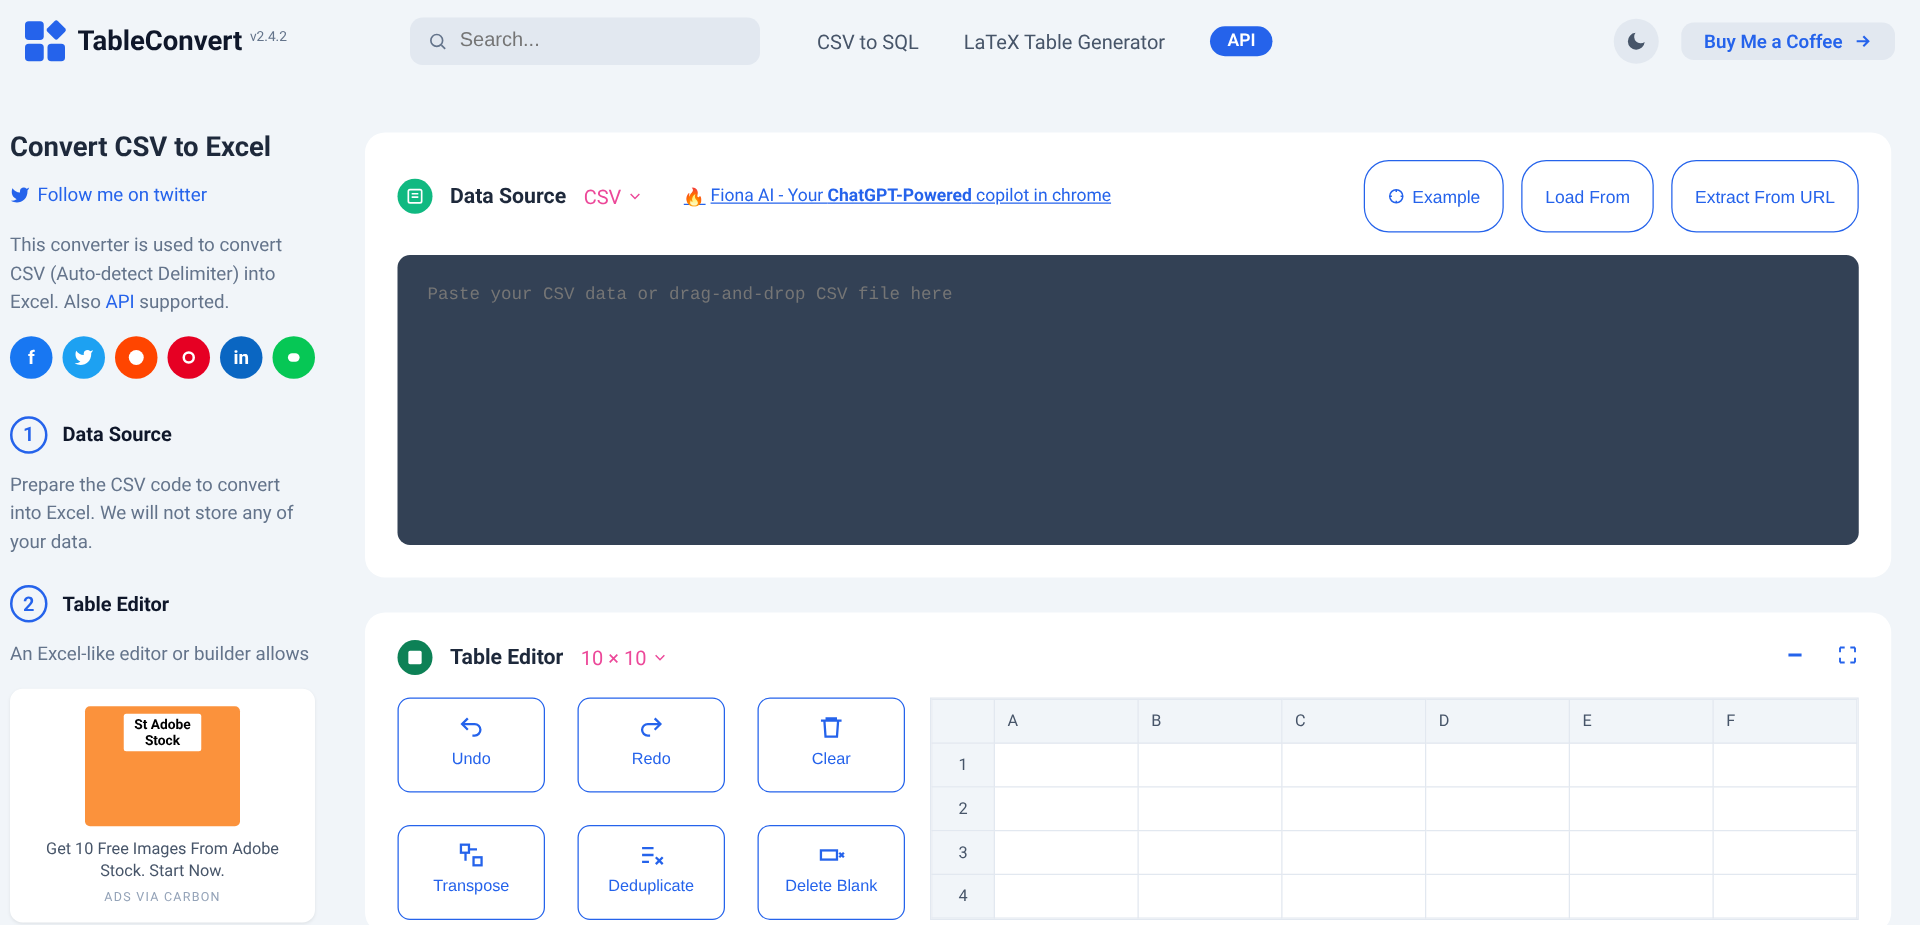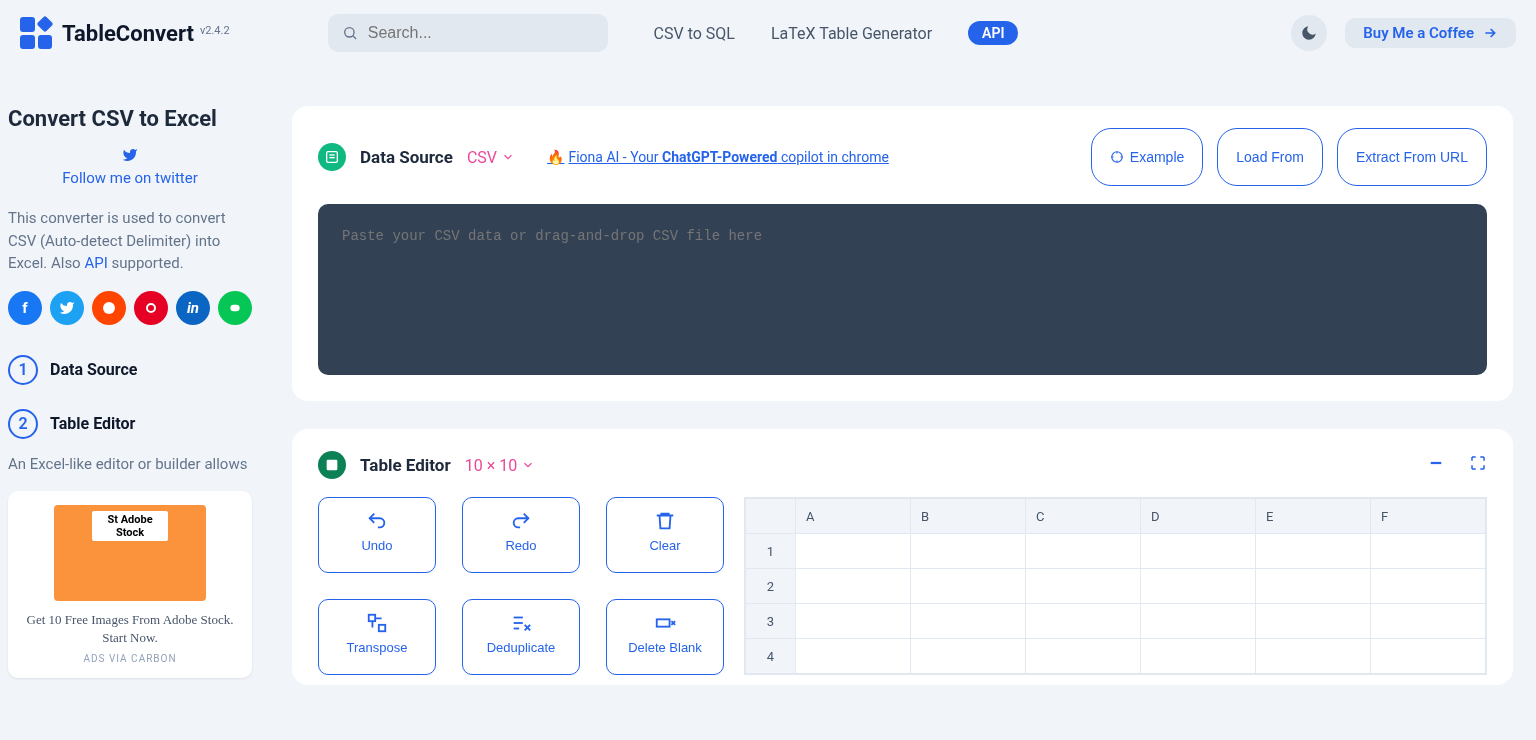--- a/index.html
+++ b/index.html
@@ -20,47 +20,47 @@
 .nav-link { cursor: pointer; }
 .api-pill { background: #2563eb; color: #fff; padding: 4px 14px; border-radius: 20px; font-weight: 600; font-size: 14px; }
 .header-right { margin-left: auto; display: flex; align-items: center; gap: 18px; }
 .theme-toggle { width: 36px; height: 36px; border-radius: 50%; background: #e2e8f0; display: flex; align-items: center; justify-content: center; cursor: pointer; }
 .coffee-btn { background: #e2e8f0; border-radius: 10px; padding: 6px 18px; display: flex; align-items: center; gap: 8px; color: #2563eb; font-weight: 600; font-size: 15px; cursor: pointer; }
 
 
 .layout { display: flex; padding: 40px 0 0 0; gap: 40px; }
 .sidebar { width: 280px; padding-left: 8px; }
 .sidebar h1 { font-size: 22px; font-weight: 700; margin-bottom: 16px; }
-.twitter-link { color: #2563eb; display: flex; align-items: center; gap: 6px; font-size: 15px; margin-bottom: 20px; cursor: pointer; flex-direction: column; }
+.twitter-link { color: #2563eb; display: flex; align-items: center; gap: 6px; font-size: 15px; margin-bottom: 20px; cursor: pointer; }
 .sidebar p { color: #64748b; font-size: 15px; line-height: 1.5; margin-bottom: 16px; }
 .sidebar p a { color: #2563eb; text-decoration: none; }
 .social-row { display: flex; gap: 8px; margin-bottom: 30px; }
 .social-btn { width: 34px; height: 34px; border-radius: 50%; display: flex; align-items: center; justify-content: center; color: #fff; font-size: 15px; font-weight: 700; cursor: pointer; }
-.sb-fb { background: #1877f2; } .sb-tw { background: #1da1f2; } .sb-rd { background: #ff4500; } .sb-pn { background: #e60023; } .sb-li { background: #0a66c2; font-style: italic; } .sb-ln { background: #06c755; }
+.sb-fb { background: #1877f2; } .sb-tw { background: #1da1f2; } .sb-rd { background: #ff4500; } .sb-pn { background: #e60023; } .sb-li { background: #0a66c2; } .sb-ln { background: #06c755; }
 .step { display: flex; align-items: center; gap: 12px; margin-bottom: 14px; }
 .step-num { width: 30px; height: 30px; border: 2px solid #2563eb; border-radius: 50%; display: flex; align-items: center; justify-content: center; color: #2563eb; font-weight: 600; }
 .step-title { font-weight: 700; font-size: 16px; color: #0f172a; }
 .ad-card { background: #fff; border-radius: 10px; padding: 14px; text-align: center; box-shadow: 0 1px 3px rgba(0,0,0,0.08); margin-top: 8px; }
-.ad-img { width: 152px; height: 96px; background: #fb923c; border-radius: 4px; margin: 0 auto 10px; position: relative; overflow: hidden; }
+.ad-img { width: 124px; height: 96px; background: #fb923c; border-radius: 4px; margin: 0 auto 10px; position: relative; overflow: hidden; }
 .ad-stock { position: absolute; top: 6px; left: 50%; transform: translateX(-50%); background: #fff; color: #000; padding: 2px 6px; font-size: 11px; font-weight: 700; border-radius: 2px; }
-.ad-text { font-size: 13px; color: #475569; line-height: 1.4; font-family: Liberation Serif, serif; }
+.ad-text { font-size: 13px; color: #475569; line-height: 1.4; }
 .ad-via { font-size: 10px; color: #94a3b8; letter-spacing: 1px; margin-top: 6px; }
 
 
 .main { flex: 1; padding-right: 30px; }
 .card { background: #fff; border-radius: 16px; padding: 22px 26px; margin-bottom: 28px; }
 .card-header { display: flex; align-items: center; gap: 14px; margin-bottom: 18px; }
 .card-icon { width: 28px; height: 28px; border-radius: 50%; display: flex; align-items: center; justify-content: center; color: #fff; }
 .card-icon.green { background: #10b981; } .card-icon.dgreen { background: #0d8156; }
 .card-title { font-size: 17px; font-weight: 700; }
 .source-select { color: #ec4899; font-size: 16px; cursor: pointer; display: flex; align-items: center; gap: 4px; }
 .promo-link { color: #2563eb; font-size: 14px; text-decoration: underline; cursor: pointer; display: flex; align-items: center; gap: 4px; }
 .card-actions { margin-left: auto; display: flex; gap: 14px; }
 .outline-btn { border: 1px solid #2563eb; color: #2563eb; background: #fff; border-radius: 20px; padding: 20px 18px; font-size: 14px; display: flex; align-items: center; gap: 6px; cursor: pointer; }
-.textarea { width: 100%; height: 171px; background: #334155; border-radius: 10px; padding: 24px; color: #94a3b8; font-family: "Courier New", monospace; font-size: 14px; border: none; resize: none; outline: none; }
+.textarea { width: 100%; height: 232px; background: #334155; border-radius: 10px; padding: 24px; color: #94a3b8; font-family: "Courier New", monospace; font-size: 14px; border: none; resize: none; outline: none; }
 .minus-btn, .expand-btn { margin-left: 8px; color: #2563eb; cursor: pointer; }
 
 
 .editor-body { display: flex; gap: 20px; }
 .tool-grid { display: grid; grid-template-columns: repeat(3, 118px); gap: 26px; }
 .tool-btn { border: 1px solid #2563eb; border-radius: 10px; padding: 12px 6px; display: flex; flex-direction: column; align-items: center; gap: 6px; color: #2563eb; font-size: 13px; cursor: pointer; background: #fff; }
 .tool-btn svg { width: 22px; height: 22px; }
 
 
 .sheet-wrap { flex: 1; border: 1px solid #e2e8f0; overflow: auto; max-height: 180px; position: relative; }
@@ -148,20 +148,21 @@
           <svg width="16" height="16" viewBox="0 0 24 24" fill="#fff">
             <rect x="5" y="7" width="14" height="10" rx="5"></rect>
           </svg>
         </div>
     </div>
 
     <div class="step">
       <div class="step-num">1</div>
       <div class="step-title">Data Source</div>
     </div>
+    <p>Prepare the CSV code to convert into Excel. We will not store any of your data.</p>
 
     <div class="step" style="margin-top:24px;">
       <div class="step-num">2</div>
       <div class="step-title">Table Editor</div>
     </div>
     <p>An Excel-like editor or builder allows</p>
 
     <div class="ad-card">
       <div class="ad-img">
         <div class="ad-stock"><span>St</span> <span style="font-weight:700;">Adobe Stock</span></div>

